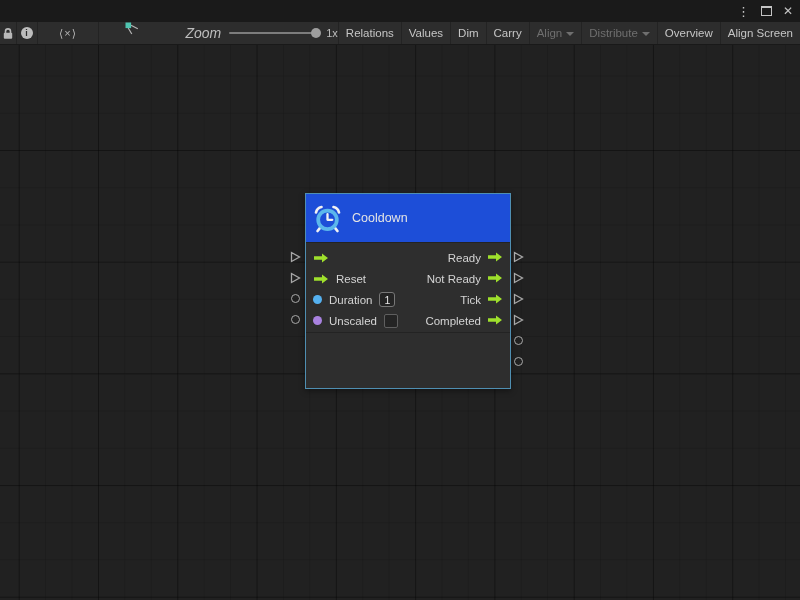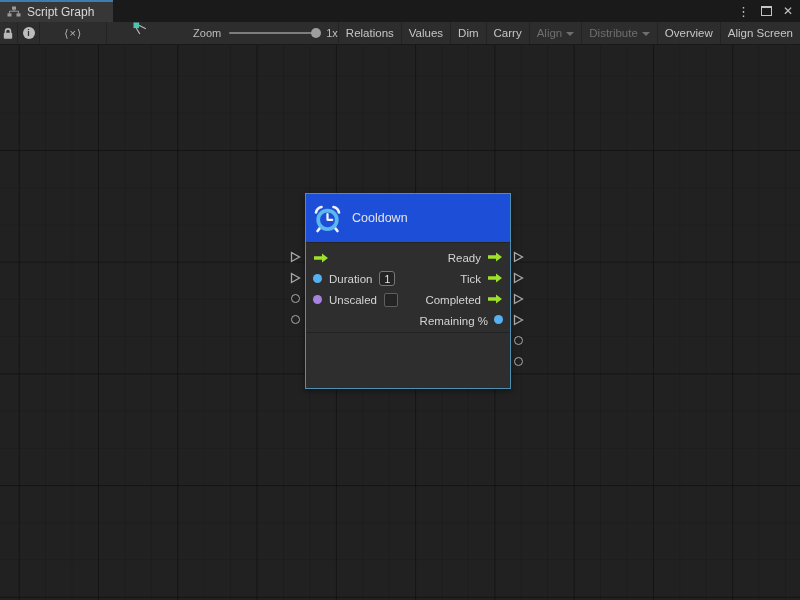--- a/index.html
+++ b/index.html
@@ -27,21 +27,21 @@
     border-bottom:1px solid #191919;display:flex;align-items:stretch;
   }
   .tb-btn{display:flex;align-items:center;justify-content:center;border-right:1px solid #232323;}
   .tb-btn-lock{width:21px;}
   .tb-btn-info{width:27px;}
   .tb-btn-code{width:82px;color:#b4b4b4;font-size:11px;letter-spacing:1px;}
   .info-circle{width:12px;height:12px;border-radius:50%;background:#bdbdbd;color:#2d2d2d;
     font-size:9px;font-weight:bold;display:flex;align-items:center;justify-content:center;line-height:1;}
   .breadcrumb{display:flex;align-items:center;gap:19px;margin-left:17px;color:#cfcfcf;font-size:11px;flex-direction:column;}
   .zoom-group{display:flex;align-items:center;margin-left:36px;}
-  .zoom-label{color:#bdbdbd;font-size:11px;}
+  .zoom-label{color:#bdbdbd;font-size:14px;font-style:italic;}
   .zoom-track{position:relative;width:88px;height:2px;background:#7d7d7d;margin-left:8px;border-radius:1px;}
   .zoom-handle{position:absolute;right:-4px;top:-4px;width:10px;height:10px;border-radius:50%;background:#9e9e9e;}
   .zoom-value{color:#bdbdbd;font-size:11px;margin-left:9px;}
   .right-btns{margin-left:auto;display:flex;}
   .rb{display:flex;align-items:center;gap:4px;padding:0 7px;border-left:1px solid #232323;
     color:#c6c6c6;font-size:11.5px;white-space:nowrap;}
   .rb.disabled{color:#6f6f6f;}
   .caret{width:0;height:0;border-left:4px solid transparent;border-right:4px solid transparent;
     border-top:4px solid #6f6f6f;margin-top:1px;}
   
@@ -77,31 +77,20 @@
   .vcheck{width:12px;height:12px;background:#242424;border:1px solid #5f5f5f;border-radius:2px;}
   .node-footer{border-top:1px solid #232323;height:13px;margin-top:1px;background:#2e2e2e;}
   
   .ext{position:absolute;line-height:0;}
   .ext-circle{width:7px;height:7px;border:1.5px solid #a8a8a8;border-radius:50%;background:transparent;}
 </style>
 </head>
 <body>
 
 <div class="tabbar">
-  <div class="tab">
-    <span style="line-height:0;">
-      <svg width="14" height="12" viewBox="0 0 14 12">
-        <rect x="5" y="0.5" width="4" height="3.2" fill="#9a9a9a"></rect>
-        <path d="M7,3.7 V5.2 M2.5,5.2 H11.5 M2.5,5.2 V7.3 M11.5,5.2 V7.3" stroke="#9a9a9a" stroke-width="1" fill="none"></path>
-        <rect x="0.5" y="7.3" width="4" height="3.2" fill="#9a9a9a"></rect>
-        <rect x="9.5" y="7.3" width="4" height="3.2" fill="#9a9a9a"></rect>
-      </svg>
-    </span>
-    <span class="tab-label">Script Graph</span>
-  </div>
   <div class="win-controls">
     <span class="menu-glyph">⋮</span>
     <span class="max-icon"></span>
     <span class="close-glyph">✕</span>
   </div>
 </div>
 
 <div class="toolbar">
   <div class="tb-btn tb-btn-lock">
     <span style="line-height:0;">
@@ -197,20 +186,38 @@
         <div class="pright">
           <span class="plabel">Ready</span>
           <span style="line-height:0;">
             <svg width="16" height="10" viewBox="0 0 16 10">
                 <path d="M1,3.2 H9 V0.6 L15,5 L9,9.4 V6.8 H1 Z" fill="#9fe02c"></path>
               </svg>
           </span>
         </div>
       </div>
 
+      <div class="prow">
+        <div class="pleft">
+          <span style="line-height:0;">
+            <svg width="16" height="10" viewBox="0 0 16 10">
+                <path d="M1,3.2 H9 V0.6 L15,5 L9,9.4 V6.8 H1 Z" fill="#9fe02c"></path>
+              </svg>
+          </span>
+          <span class="plabel">Reset</span>
+        </div>
+        <div class="pright">
+          <span class="plabel">Not Ready</span>
+          <span style="line-height:0;">
+            <svg width="16" height="10" viewBox="0 0 16 10">
+                <path d="M1,3.2 H9 V0.6 L15,5 L9,9.4 V6.8 H1 Z" fill="#9fe02c"></path>
+              </svg>
+          </span>
+        </div>
+      </div>
 
       <div class="prow">
         <div class="pleft">
           <span class="dot dot-blue"></span>
           <span class="plabel">Duration</span>
           <input class="vfield" value="1" style="">
         </div>
         <div class="pright">
           <span class="plabel">Tick</span>
           <span style="line-height:0;">
@@ -231,26 +238,20 @@
           <span class="plabel">Completed</span>
           <span style="line-height:0;">
             <svg width="16" height="10" viewBox="0 0 16 10">
                 <path d="M1,3.2 H9 V0.6 L15,5 L9,9.4 V6.8 H1 Z" fill="#9fe02c"></path>
               </svg>
           </span>
         </div>
       </div>
 
 
-      <div class="prow">
-        <div class="pright">
-          <span class="plabel">Remaining %</span>
-          <span class="dot dot-blue"></span>
-        </div>
-      </div>
     </div>
 
     <div class="node-footer"></div>
   </div>
 
   <div class="ext" style="left:290px;top:205.5px;">
     <svg width="11" height="12" viewBox="0 0 11 12">
         <path d="M1.5,1.5 L9.5,6 L1.5,10.5 Z" fill="none" stroke="#a8a8a8" stroke-width="1.3"></path>
       </svg>
   </div>

